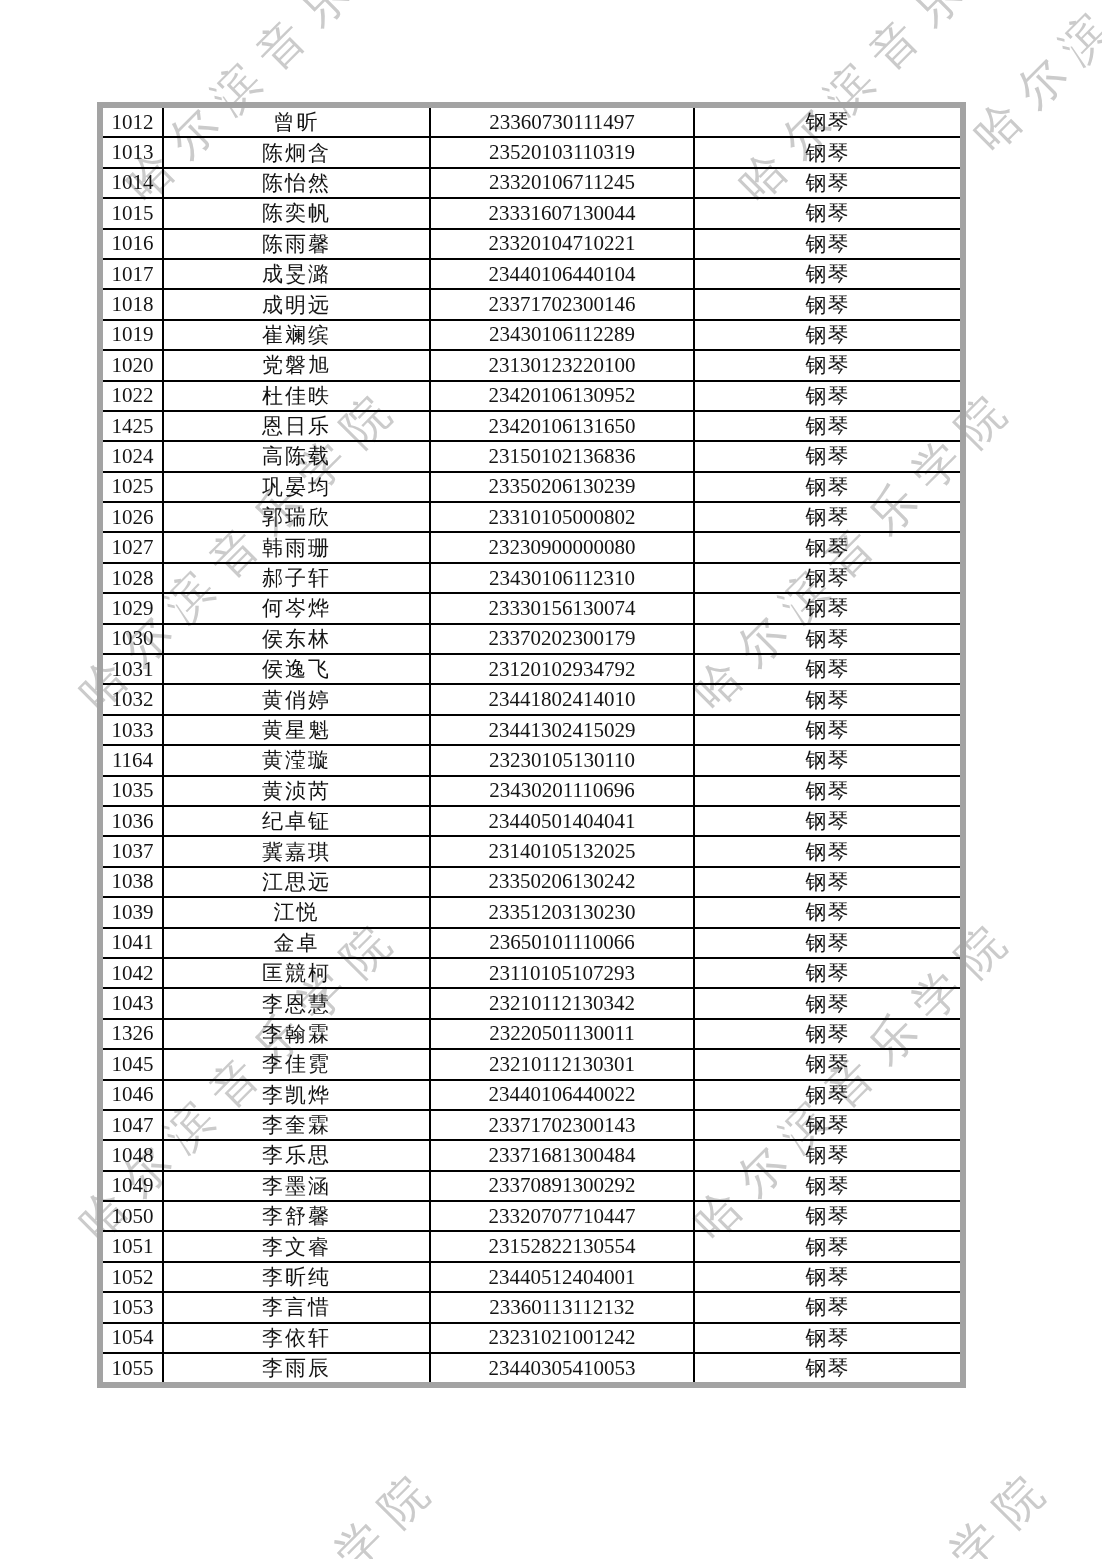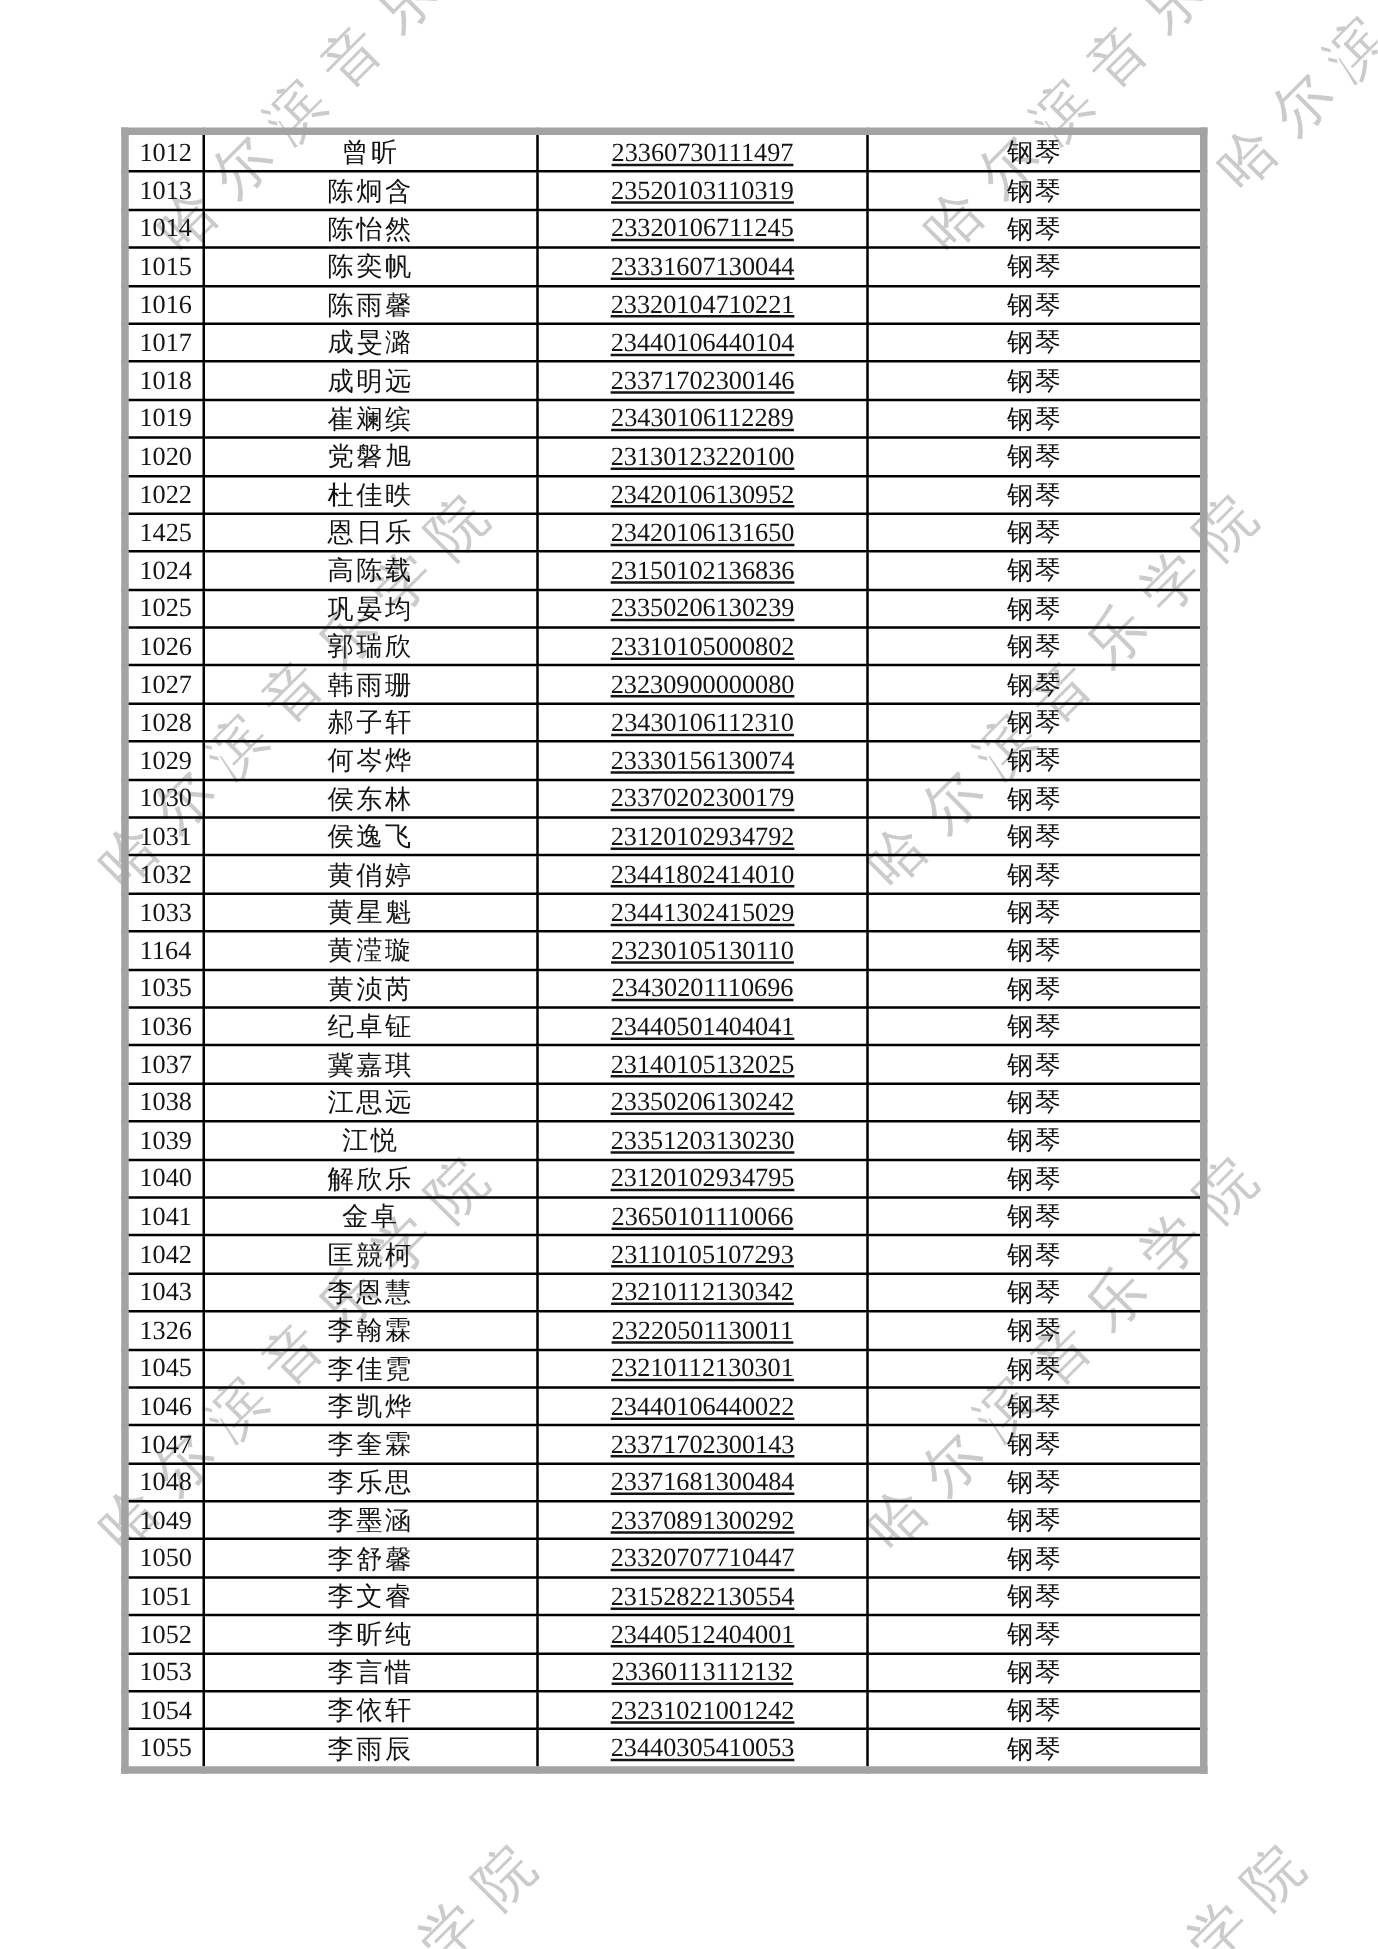--- a/index.html
+++ b/index.html
@@ -39,21 +39,21 @@
     padding:0;
     text-align:center;
     vertical-align:middle;
     color:#141414;
     font-size:21px;
     overflow:hidden;
     white-space:nowrap;
   }
   td.c-no   { font-size:20px; }
   td.c-name { letter-spacing:2px;font-family:Liberation Mono, monospace; }
-  td.c-exam { font-size:21px;text-decoration:underline; }
+  td.c-exam { font-size:21px; }
   td.c-major{ letter-spacing:1px; }
 </style>
 </head>
 <body>
 
 <div class="wm-layer">
   <span class="wm" style="left: 287px; top: 40px; color: rgb(203, 203, 203);">哈尔滨音乐学院</span>
   <span class="wm" style="left: 900px; top: 40px; color: rgb(203, 203, 203);">哈尔滨音乐学院</span>
   <span class="wm" style="left: 1135px; top: -10px; color: rgb(203, 203, 203);">哈尔滨音乐学院</span>
   <span class="wm" style="left: 240px; top: 548px; color: rgb(203, 203, 203);">哈尔滨音乐学院</span>
@@ -228,26 +228,20 @@
         <td class="c-exam">23350206130242</td>
         <td class="c-major">钢琴</td>
       </tr>
       <tr>
         <td class="c-no">1039</td>
         <td class="c-name">江悦</td>
         <td class="c-exam">23351203130230</td>
         <td class="c-major">钢琴</td>
       </tr>
       <tr>
-        <td class="c-no">1040</td>
-        <td class="c-name">解欣乐</td>
-        <td class="c-exam">23120102934795</td>
-        <td class="c-major">钢琴</td>
-      </tr>
-      <tr>
         <td class="c-no">1041</td>
         <td class="c-name">金卓</td>
         <td class="c-exam">23650101110066</td>
         <td class="c-major">钢琴</td>
       </tr>
       <tr>
         <td class="c-no">1042</td>
         <td class="c-name">匡競柯</td>
         <td class="c-exam">23110105107293</td>
         <td class="c-major">钢琴</td>

